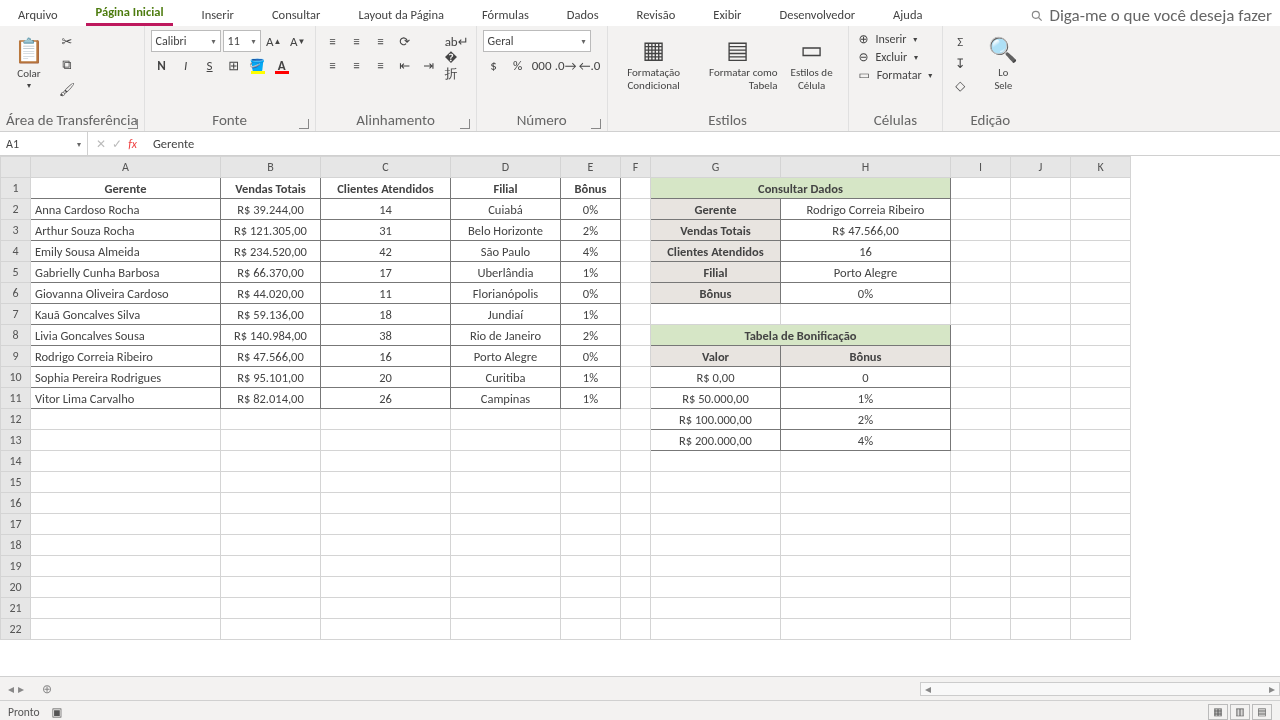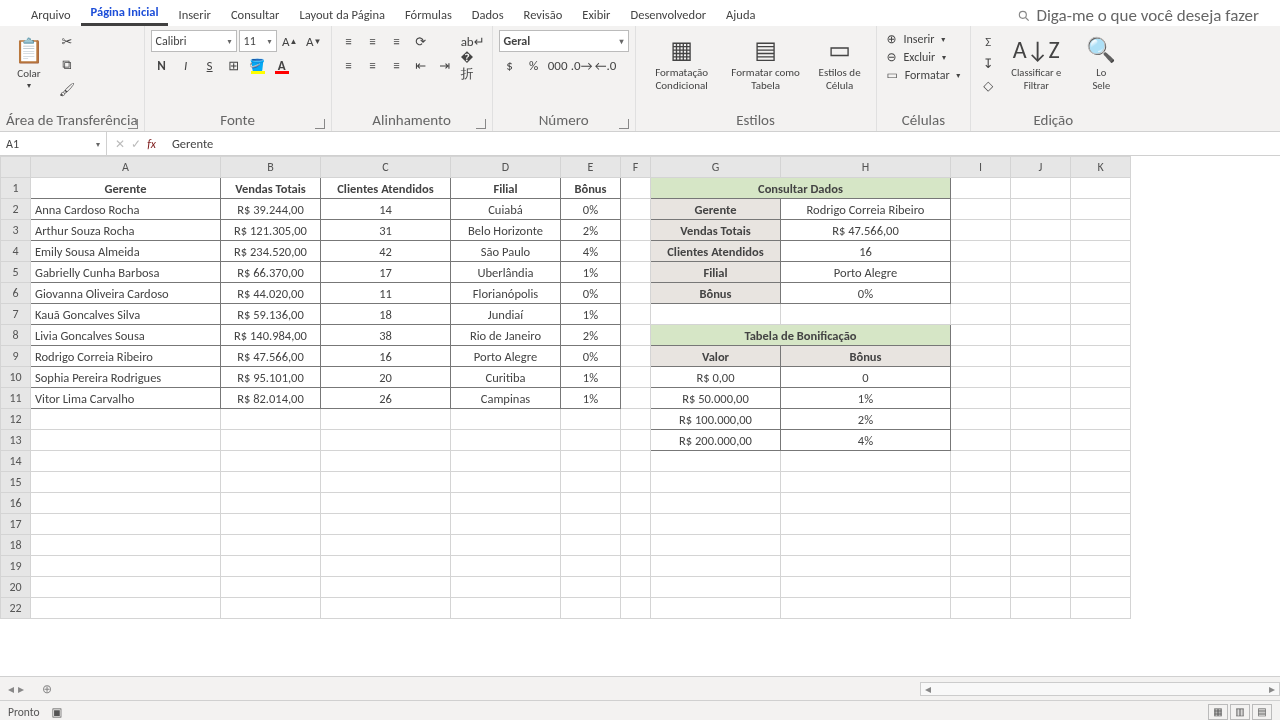--- a/index.html
+++ b/index.html
@@ -1,48 +1,48 @@
 <!DOCTYPE html>
 <html><head>
 <meta charset="utf-8">
 <style>
   *{box-sizing:border-box;margin:0;padding:0;font-family:"Segoe UI","Calibri",sans-serif;}
   body{background:#fff;overflow:hidden;width:1280px;height:720px;font-size:12px;color:#444;}
   
-  .menu-tabs{display:flex;align-items:flex-end;height:26px;padding:0 21px;background:#fff;gap:0;border-bottom:none;}
+  .menu-tabs{display:flex;align-items:flex-end;height:26px;padding:0 8px;background:#fff;gap:18px;border-bottom:none;}
   .menu-tabs .tab{padding:4px 10px 4px 10px;font-size:12.5px;color:#444;cursor:pointer;}
-  .menu-tabs .tab.active{color:#1d4ed8;border-bottom:3px solid #404040;font-weight:600;}
+  .menu-tabs .tab.active{color:#4d7c0f;border-bottom:3px solid #be185d;font-weight:600;}
   .tell-me{margin-left:auto;display:flex;align-items:center;gap:6px;color:#666;font-size:17px;}
   .tell-me svg{width:14px;height:14px;}
   
   .ribbon{display:flex;height:106px;background:#f3f2f1;border-bottom:1px solid #d0d0d0;}
   .group{display:flex;flex-direction:column;justify-content:space-between;border-right:1px solid #e0e0e0;padding:4px 6px 0 6px;}
   .group-body{display:flex;gap:4px;align-items:flex-start;flex:1;}
   .group-label{text-align:center;font-size:15px;color:#666;padding:2px 0;position:relative;}
   .group-label .launcher{position:absolute;right:0;bottom:2px;width:10px;height:10px;border:1px solid #888;border-top:none;border-left:none;}
   .big-btn{display:flex;flex-direction:column;align-items:center;justify-content:center;width:46px;height:66px;gap:2px;font-size:11px;color:#444;cursor:pointer;}
   .big-btn.wider{width:80px;}
   .big-btn .icon{font-size:24px;}
   .big-btn .caret{font-size:8px;margin-top:-2px;}
   .col{display:flex;flex-direction:column;gap:2px;}
   .row{display:flex;gap:2px;align-items:center;}
   .sm{width:22px;height:22px;display:flex;align-items:center;justify-content:center;cursor:pointer;font-size:13px;border:1px solid transparent;}
   .combo{height:22px;border:1px solid #bbb;background:#fff;display:flex;align-items:center;padding:0 4px;font-size:12px;}
-  .combo.font{width:86px;}
+  .combo.font{width:70px;}
   .combo.size{width:38px;}
-  .combo.num{width:130px;font-weight:bold;}
+  .combo.num{width:108px;}
   .combo .caret{margin-left:auto;font-size:8px;color:#666;}
   .under-a{position:relative;}
   .under-bar{position:absolute;bottom:1px;left:3px;right:3px;height:3px;}
   
   .fbar{display:flex;align-items:center;height:24px;border-bottom:1px solid #d0d0d0;background:#fff;}
-  .name-box{width:107px;border-right:1px solid #d0d0d0;height:100%;display:flex;align-items:center;padding:0 6px;font-size:12px;}
+  .name-box{width:88px;border-right:1px solid #d0d0d0;height:100%;display:flex;align-items:center;padding:0 6px;font-size:12px;}
   .name-box .caret{margin-left:auto;font-size:8px;color:#666;}
   .fx-btns{display:flex;align-items:center;gap:6px;padding:0 8px;color:#888;}
-  .fx-btns .fx{font-style:italic;color:#7f1d1d;}
+  .fx-btns .fx{font-style:italic;color:#ef4444;}
   .formula{flex:1;padding:0 8px;font-size:12.5px;}
   
   .grid-wrap{position:relative;height:520px;overflow:hidden;background:#fff;}
   table.grid{border-collapse:collapse;table-layout:fixed;}
   .grid th,.grid td{border:1px solid #d4d4d4;height:21px;font-size:12.5px;padding:0 4px;white-space:nowrap;overflow:hidden;}
   .grid thead th{background:#e6e6e6;color:#555;font-weight:400;text-align:center;font-size:12px;}
   .grid .rowhdr{background:#e6e6e6;color:#555;text-align:center;width:30px;font-size:12px;}
   .corner{background:#e6e6e6;width:30px;}
   .sel{border:2px solid #217346!important;}
   .hdr-cell{font-weight:700;text-align:center;}
@@ -195,21 +195,21 @@
   </div>
 
   <div class="group">
     <div class="group-body">
       <div class="big-btn wider">
           <span class="icon">▦</span>
           <span style="text-align:center">Formatação Condicional</span>
         </div>
       <div class="big-btn wider">
           <span class="icon">▤</span>
-          <span style="text-align:center">Formatar como Tabela</span>
+          <span style="text-align:right">Formatar como Tabela</span>
         </div>
       <div class="big-btn" style="width:60px">
           <span class="icon">▭</span>
           <span style="text-align:center">Estilos de Célula</span>
         </div>
     </div>
     <div class="group-label"><span>Estilos</span></div>
   </div>
 
   <div class="group">
@@ -223,24 +223,20 @@
     <div class="group-label"><span>Células</span></div>
   </div>
 
   <div class="group" style="border-right:none">
     <div class="group-body">
       <div class="col" style="gap:0">
         <div class="sm">Σ</div>
         <div class="sm">↧</div>
         <div class="sm">◇</div>
       </div>
-      <div class="big-btn" style="width:66px">
-          <span class="icon">A↓Z</span>
-          <span style="text-align:center;font-size:10.5px">Classificar e Filtrar</span>
-        </div>
       <div class="big-btn" style="width:56px">
           <span class="icon">🔍</span>
           <span style="text-align:center;font-size:10.5px">Lo<br>Sele</span>
         </div>
     </div>
     <div class="group-label"><span>Edição</span></div>
   </div>
 </div>
 
 <div class="fbar">
@@ -547,20 +543,34 @@
           <td class=""></td>
           <td class=""></td>
           <td class=""></td>
           <td class=""></td>
           <td class=""></td>
           <td class=""></td>
           <td class=""></td>
           <td class=""></td>
         </tr>
         <tr>
+          <td class="rowhdr">21</td>
+          <td class=""></td>
+          <td class=""></td>
+          <td class=""></td>
+          <td class=""></td>
+          <td class=""></td>
+          <td class=""></td>
+          <td class=""></td>
+          <td class=""></td>
+          <td class=""></td>
+          <td class=""></td>
+          <td class=""></td>
+        </tr>
+        <tr>
           <td class="rowhdr">22</td>
           <td class=""></td>
           <td class=""></td>
           <td class=""></td>
           <td class=""></td>
           <td class=""></td>
           <td class=""></td>
           <td class=""></td>
           <td class=""></td>
           <td class=""></td>

